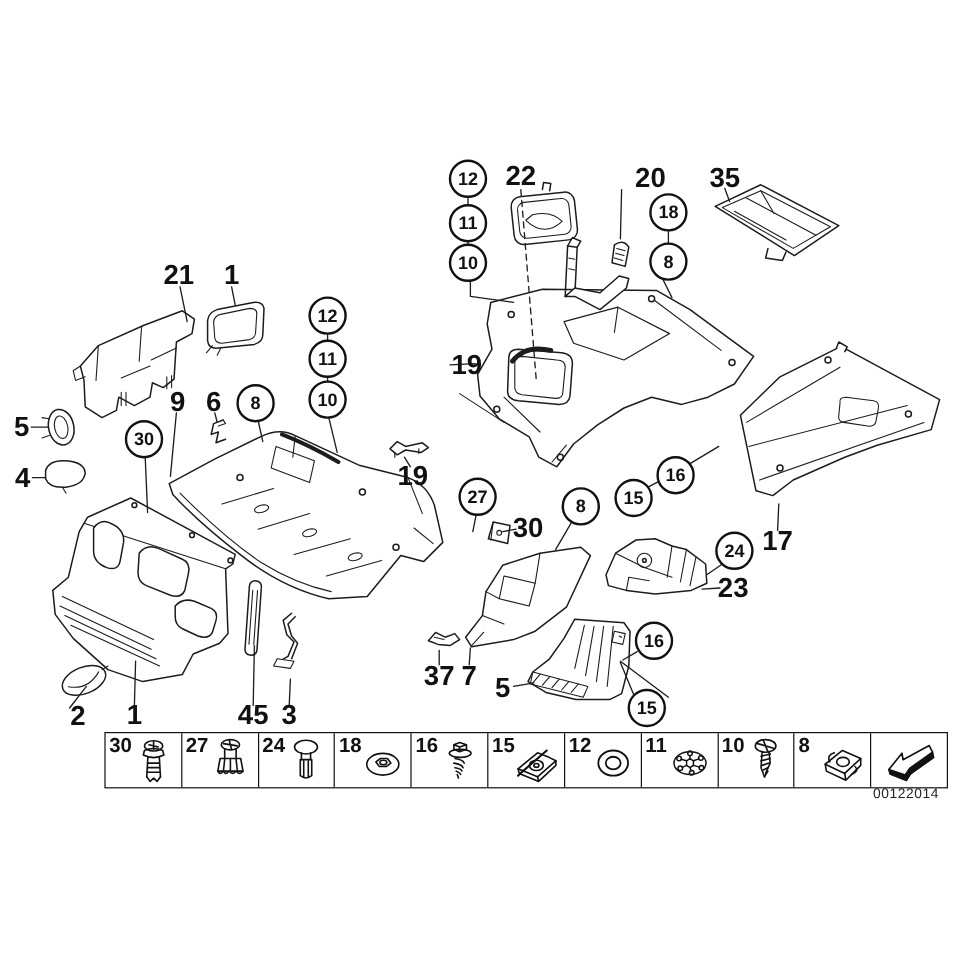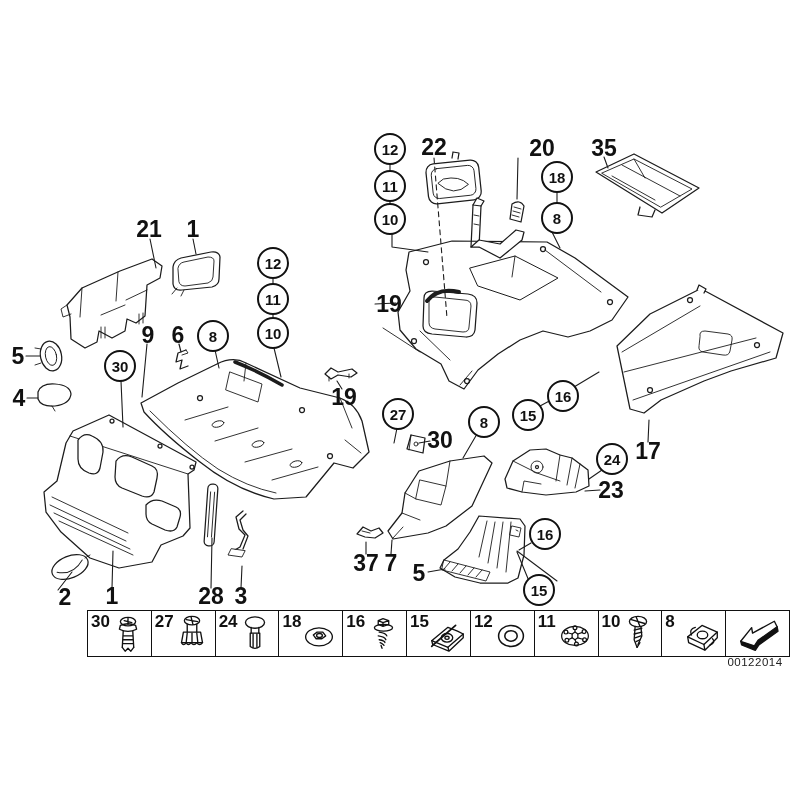--- a/index.html
+++ b/index.html
@@ -260,21 +260,21 @@
       <div class="callout" style="left: 648px; top: 451px;">17</div>
       <div class="callout circled" style="left: 612px; top: 459px;">24</div>
       <div class="callout" style="left: 611px; top: 490px;">23</div>
       <div class="callout" style="left: 366px; top: 563px;">37</div>
       <div class="callout" style="left: 391px; top: 563px;">7</div>
       <div class="callout" style="left: 419px; top: 573px;">5</div>
       <div class="callout circled" style="left: 545px; top: 534px;">16</div>
       <div class="callout circled" style="left: 539px; top: 590px;">15</div>
       <div class="callout" style="left: 65px; top: 597px;">2</div>
       <div class="callout" style="left: 112px; top: 596px;">1</div>
-      <div class="callout" style="left: 211px; top: 596px;">28</div>
+      <div class="callout" style="left: 211px; top: 596px;">45</div>
       <div class="callout" style="left: 241px; top: 596px;">3</div>
     </div>
 
   <div class="legend" id="legend-strip">
       <div class="legend-cell">
         <span class="legend-num">30</span>
         <svg viewBox="0 0 44 44" class="legend-icon">
           <use href="#icon-expansion-rivet"></use>
         </svg>
       </div>

